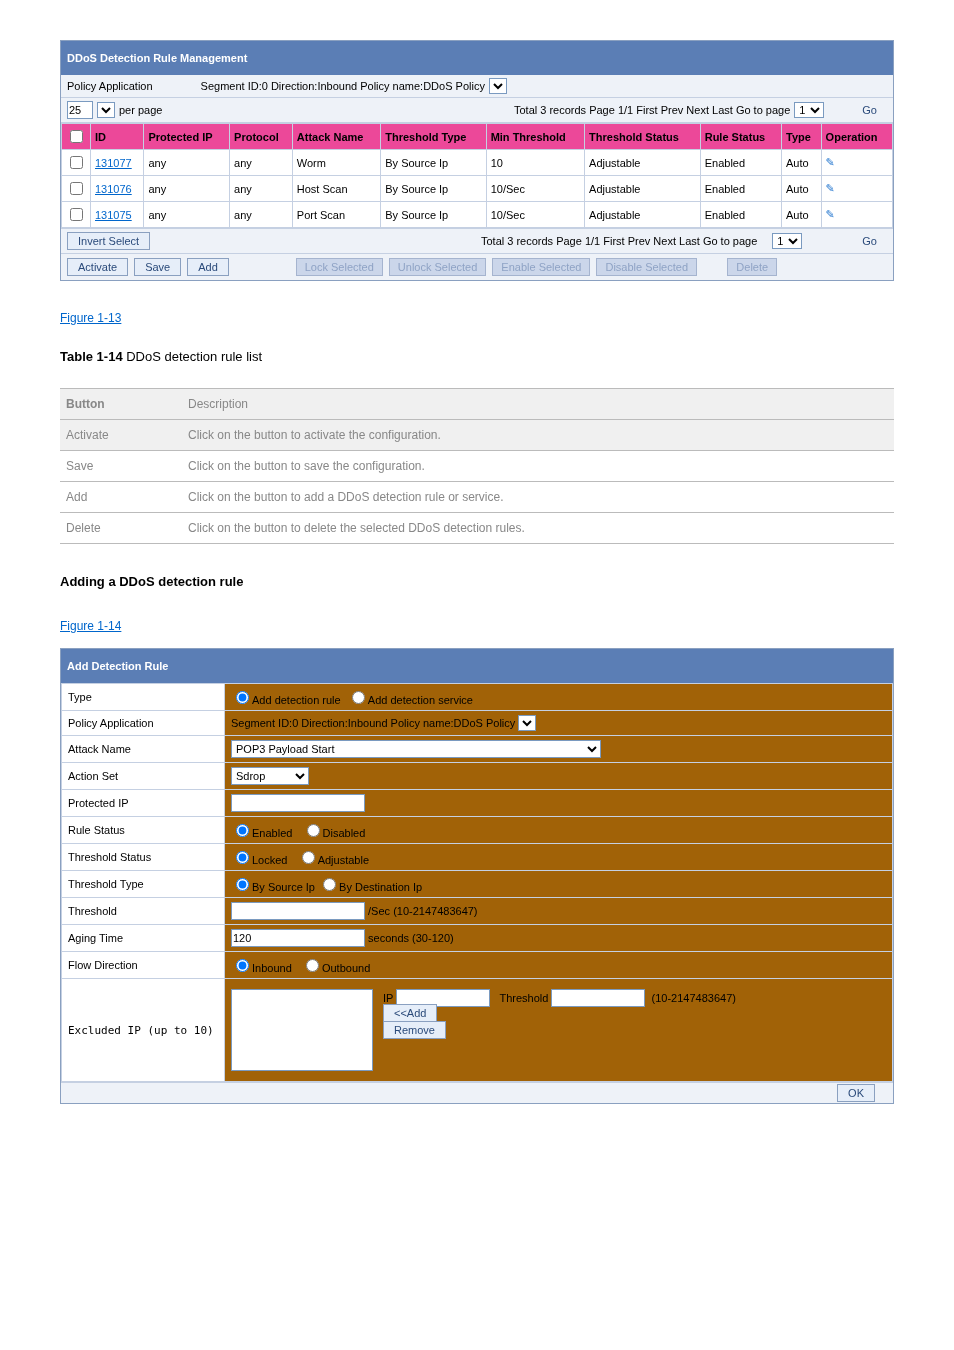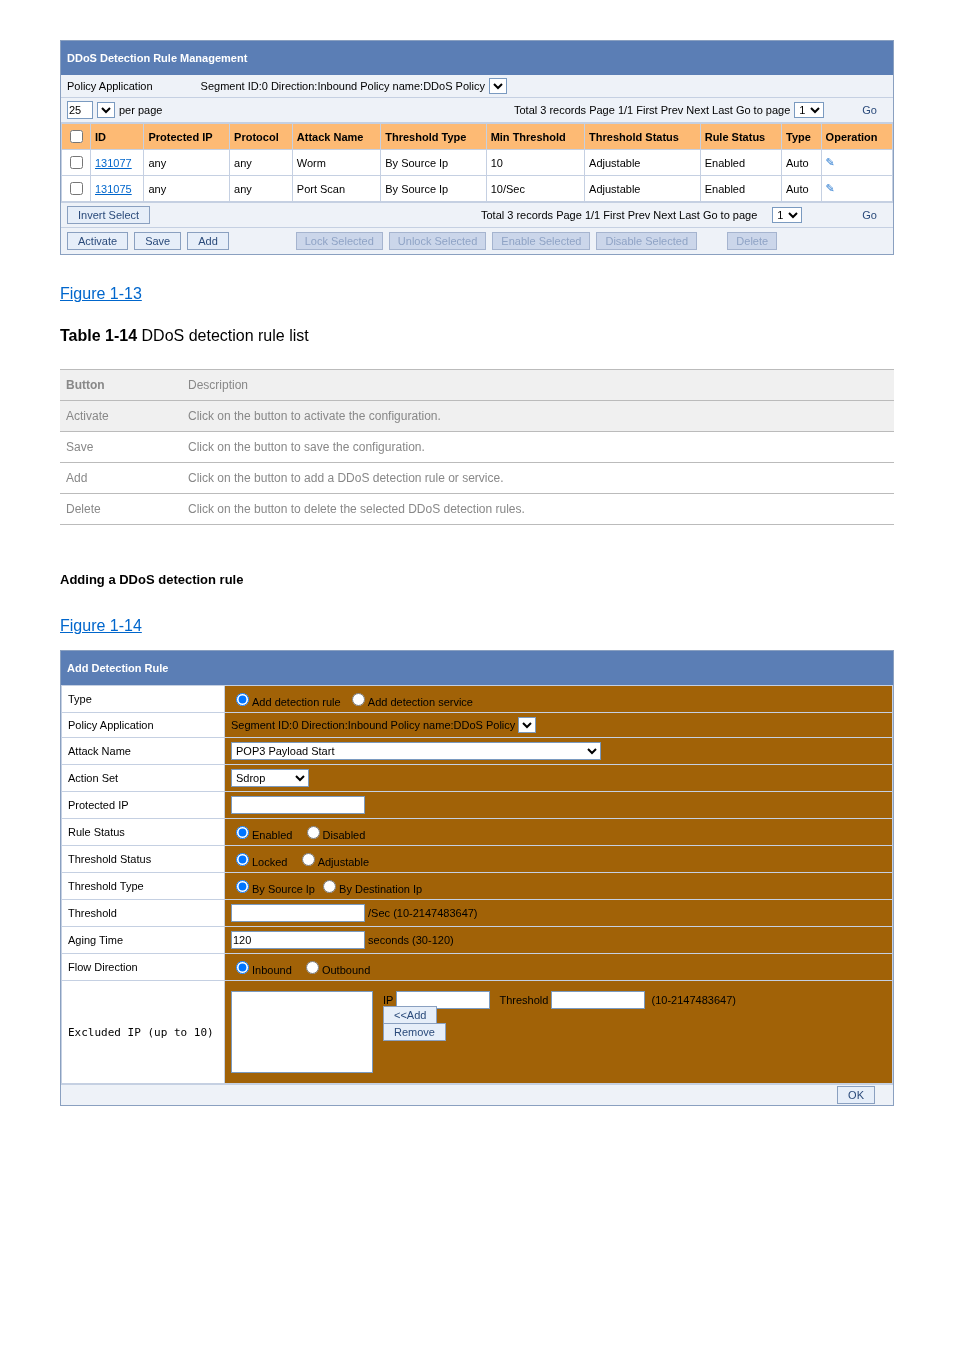--- a/index.html
+++ b/index.html
@@ -1,34 +1,34 @@
 <!DOCTYPE html>
 <html><head>
 <meta charset="utf-8">
 <style>
 body{margin:0;font-family:Arial,"Microsoft YaHei",sans-serif;font-size:11px;color:#000;background:#fff}
 .page{width:954px;margin:0 auto;padding:40px 60px 40px 60px;box-sizing:border-box}
-.fig-label{color:#0066cc;text-decoration:underline;font-size:16px;margin:30px 0 15px 0}
+.fig-label{color:#0066cc;text-decoration:underline;font-size:12px;margin:30px 0 15px 0}
 .panel{border:1px solid #8aa0c0}
 .panel-title{background:#5b7eb5;color:#fff;font-weight:bold;padding:11px 6px;font-size:11px}
 .subrow{background:#eef2f8;border-bottom:1px solid #c5d0e2;padding:3px 6px;display:flex;align-items:center;gap:4px}
 .pager-row{background:#eef2f8;border-top:1px solid #c5d0e2;padding:3px 6px;display:flex;align-items:center;gap:15px}
 .tbl{width:100%;border-collapse:collapse}
-.tbl th{background:#fdba74;border:1px solid #c5d0e2;padding:3px 4px;text-align:left;font-weight:bold;font-size:11px}
+.tbl th{background:#ec4899;border:1px solid #c5d0e2;padding:3px 4px;text-align:left;font-weight:bold;font-size:11px}
 .tbl td{border:1px solid #c5d0e2;padding:3px 4px;background:#fff;font-size:11px}
 .link{color:#0066cc;text-decoration:underline;cursor:pointer}
 .sel{border:1px solid #7a9ac0;background:#fff;font-size:11px;height:16px}
 .inp{border:1px solid #7a9ac0;background:#fff;font-size:11px;height:14px;padding:1px}
 .btn{background:#e6eef9;border:1px solid #8aa0c0;padding:2px 10px;font-size:11px;cursor:pointer;color:#2a4a7a}
 .btn-dis{background:#cbd6ea;border:1px solid #a5b4cf;color:#8fa3c5;padding:2px 8px;font-size:11px}
 .btn-row{display:flex;gap:6px;padding:4px 6px;background:#eef2f8;border-top:1px solid #c5d0e2}
 .edit-icon{color:#2a7ad0}
-.body-text{font-size:16px;margin:24px 0}
+.body-text{font-size:13px;margin:24px 0}
 .body-text b{font-weight:bold}
-.def-table{width:100%;border-collapse:collapse;margin-bottom:47px}
+.def-table{width:100%;border-collapse:collapse;margin-bottom:30px}
 .def-table th,.def-table td{border-top:1px solid #bbb;border-bottom:1px solid #bbb;padding:8px 6px;text-align:left;font-size:12px;color:#888}
 .def-table th:first-child{width:110px}
 .def-table tbody tr:first-child th,.def-table tbody tr:first-child td{background:#f0f0f0}
 .form-tbl{width:100%;border-collapse:collapse}
 .form-tbl td{border:1px solid #c5d0e2;padding:4px 6px;background:#a16207;font-size:11px;vertical-align:middle}
 .form-tbl td.lbl{width:150px;background:#fff}
 .radio{margin-right:3px}
 .sel-wide{border:1px solid #7a9ac0;background:#fff;font-size:11px;height:18px}
 .ok-row{background:#eef2f8;border-top:1px solid #c5d0e2;padding:4px 18px;text-align:right}
 .listbox{border:1px solid #7a9ac0;background:#fff;width:140px;height:80px;display:inline-block;vertical-align:top}
@@ -83,20 +83,33 @@
             <td>Worm</td>
             <td>By Source Ip</td>
             <td>10</td>
             <td>Adjustable</td>
             <td>Enabled</td>
             <td>Auto</td>
             <td><span class="edit-icon">✎</span></td>
           </tr>
           <tr>
             <td><input type="checkbox" style=""></td>
+            <td><span class="link">131076</span></td>
+            <td>any</td>
+            <td>any</td>
+            <td>Host Scan</td>
+            <td>By Source Ip</td>
+            <td>10/Sec</td>
+            <td>Adjustable</td>
+            <td>Enabled</td>
+            <td>Auto</td>
+            <td><span class="edit-icon">✎</span></td>
+          </tr>
+          <tr>
+            <td><input type="checkbox" style=""></td>
             <td><span class="link">131075</span></td>
             <td>any</td>
             <td>any</td>
             <td>Port Scan</td>
             <td>By Source Ip</td>
             <td>10/Sec</td>
             <td>Adjustable</td>
             <td>Enabled</td>
             <td>Auto</td>
             <td><span class="edit-icon">✎</span></td>

